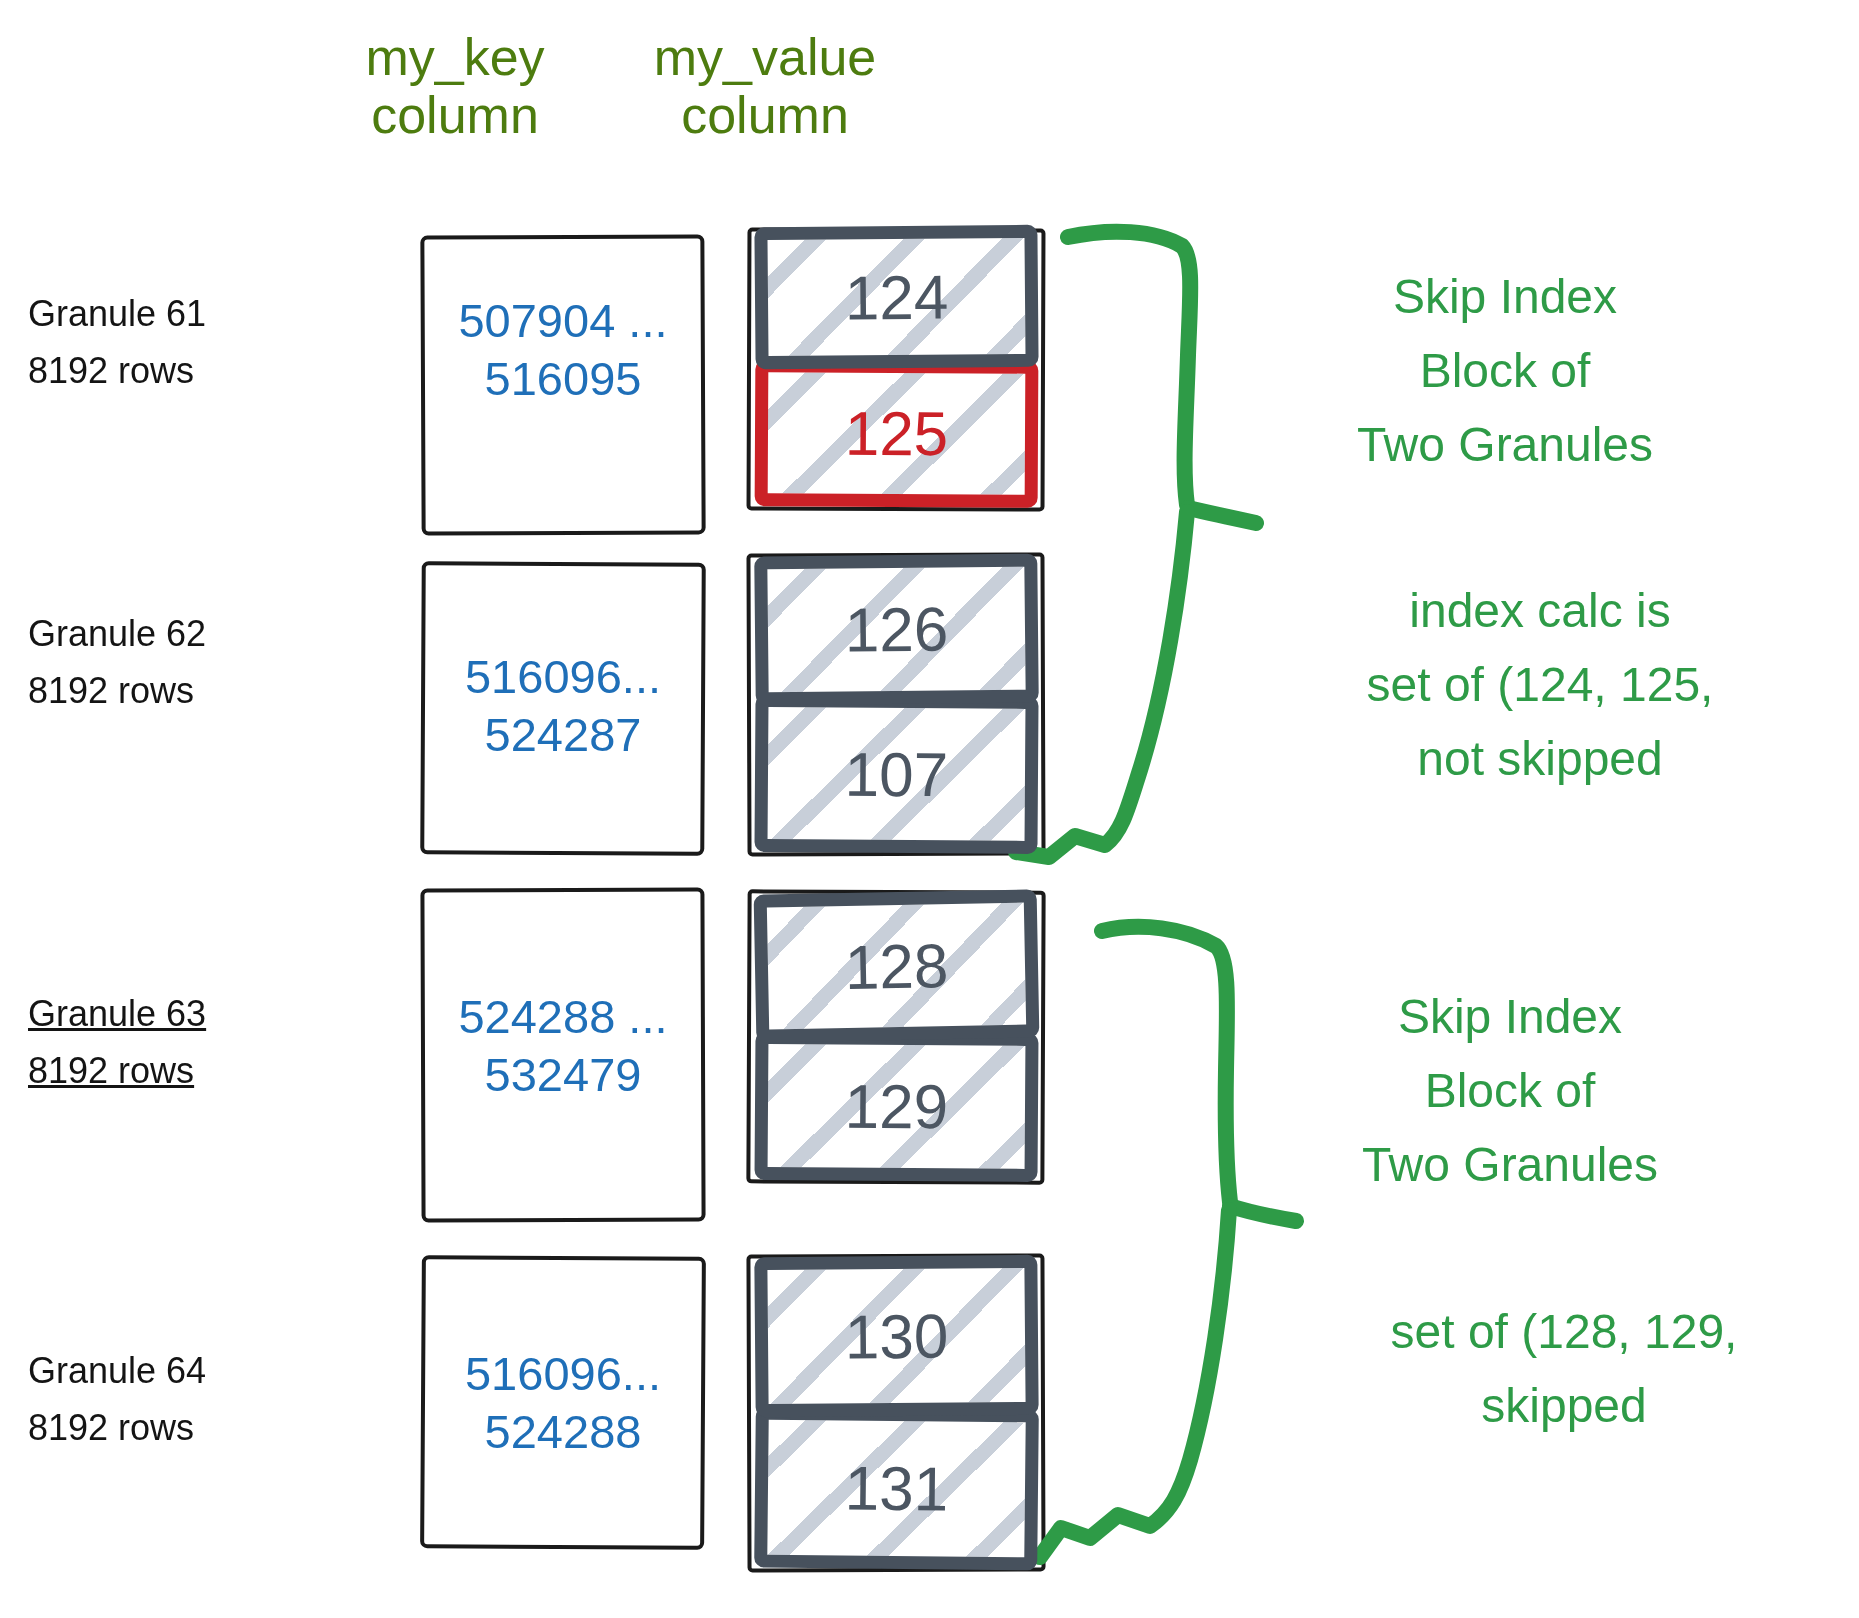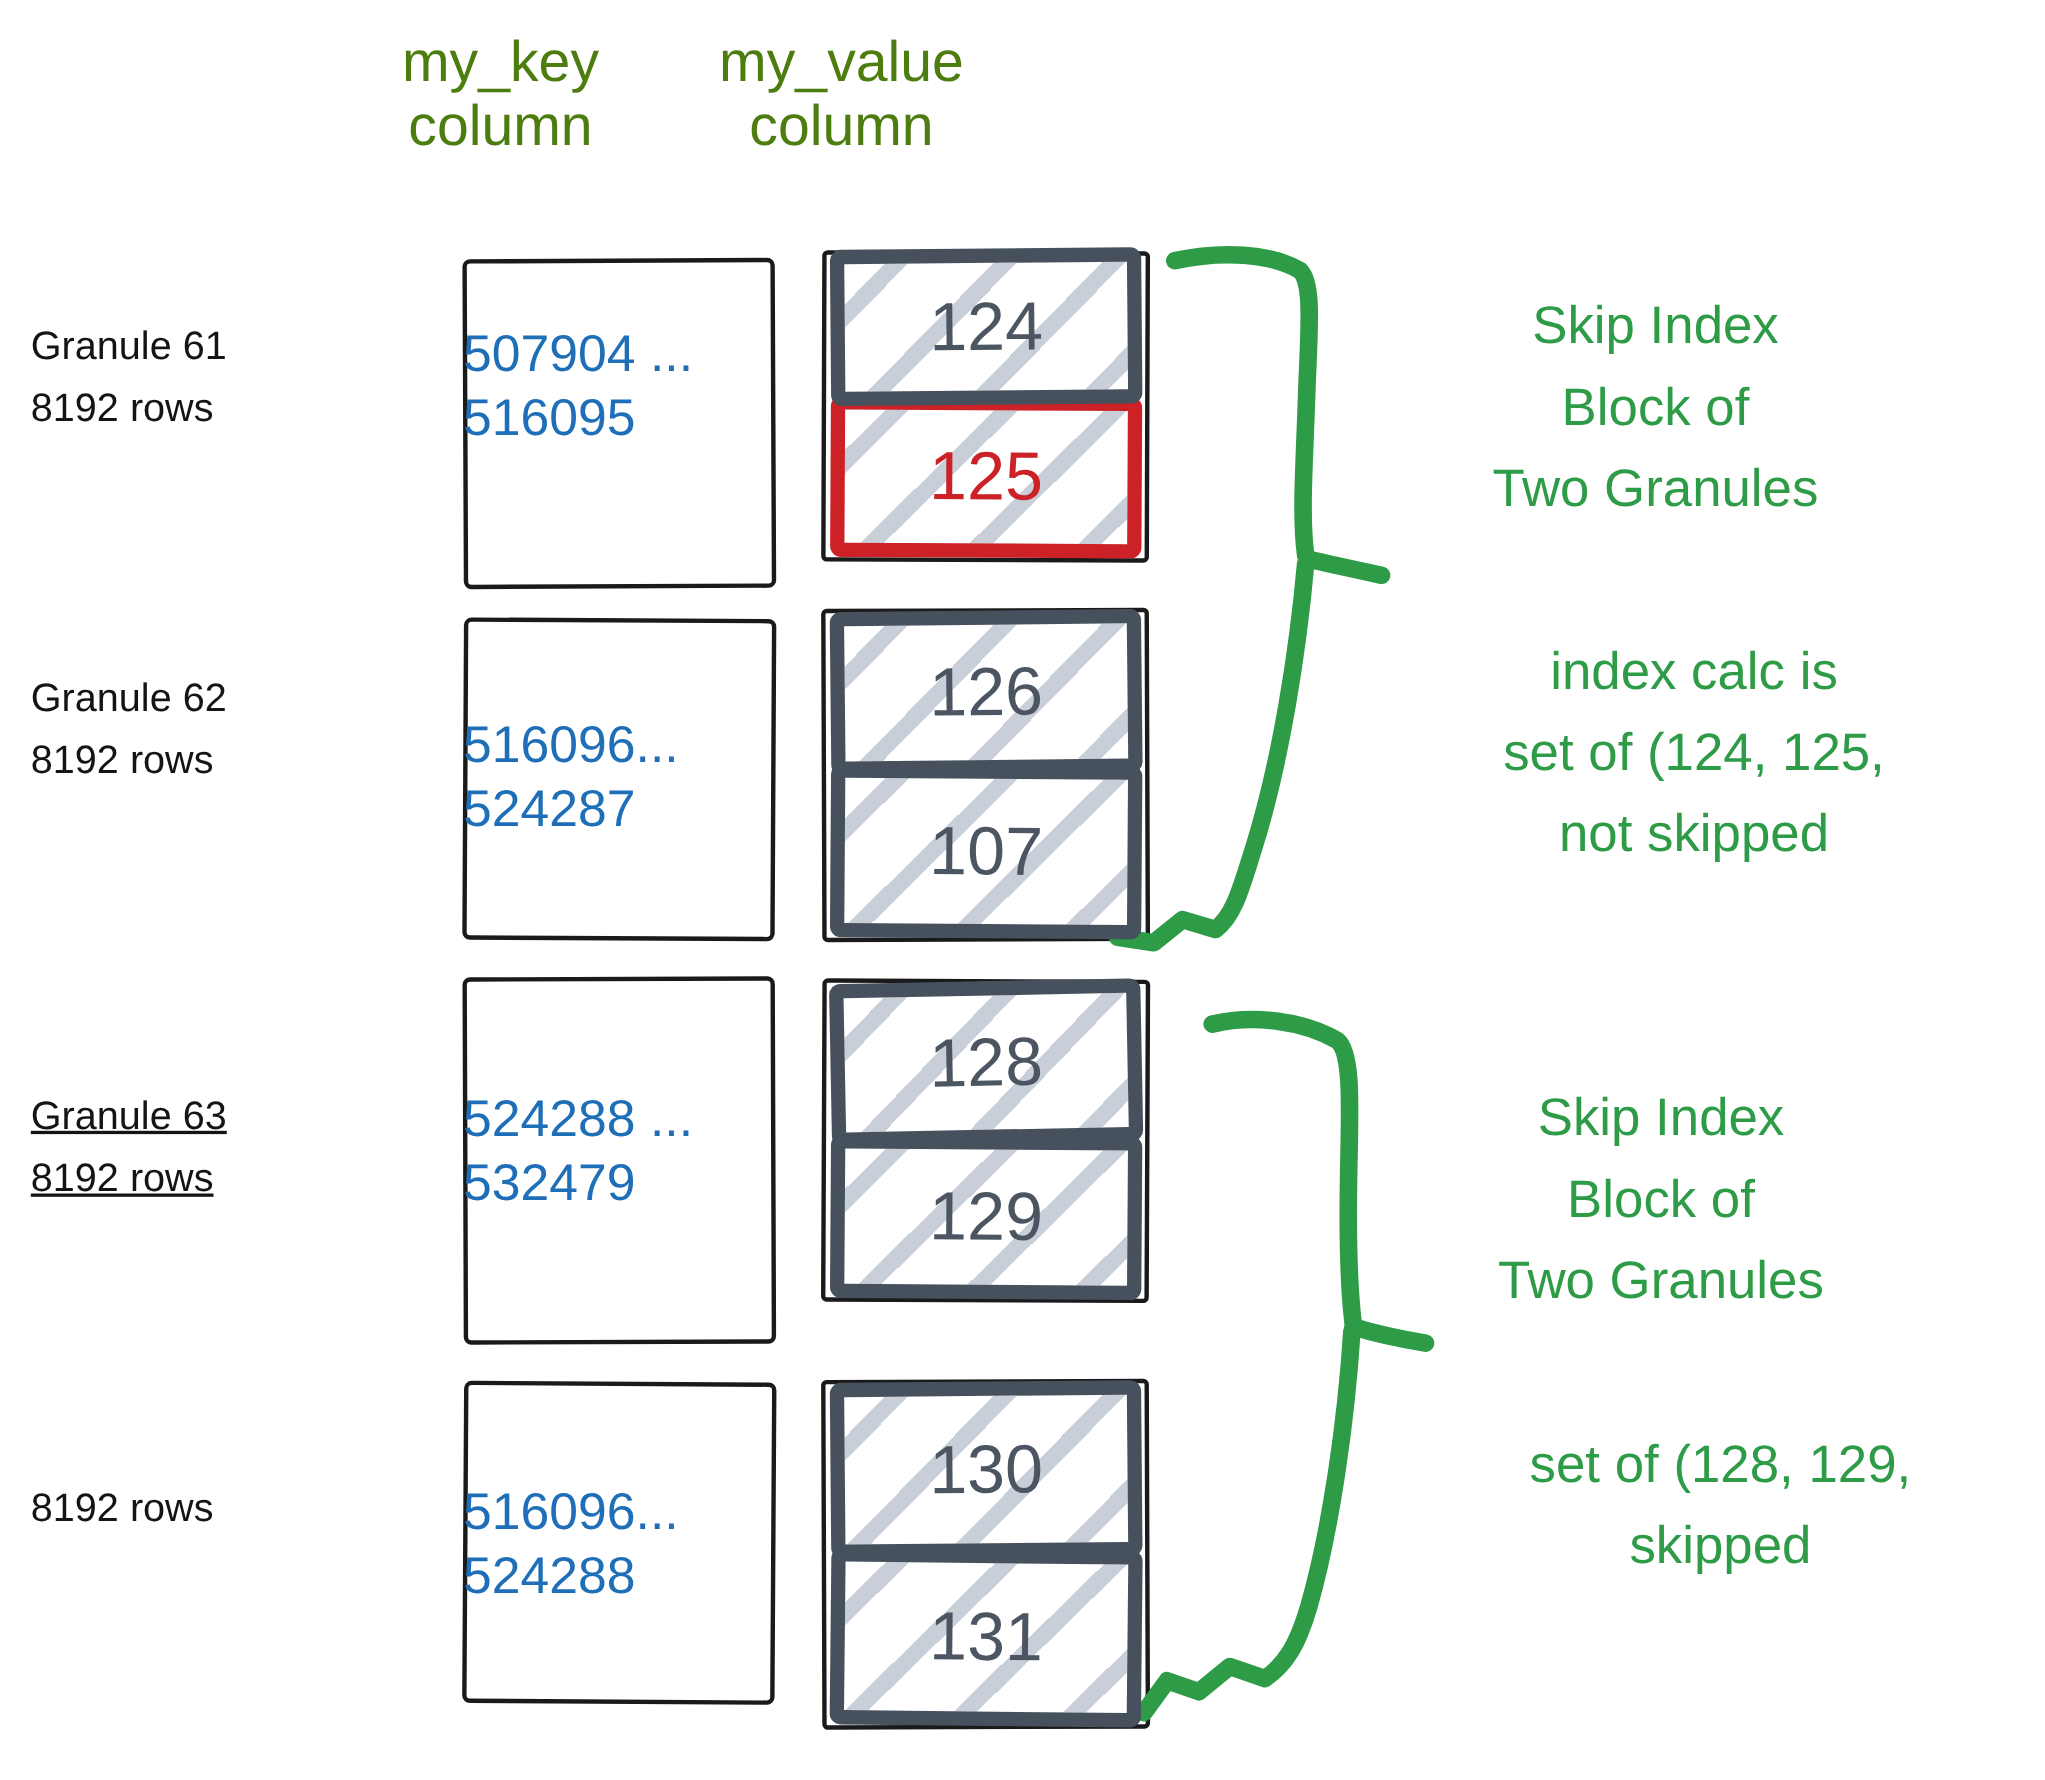--- a/index.html
+++ b/index.html
@@ -18,21 +18,21 @@
   .granule-label.g3{top:985px;text-decoration:underline;}
   .granule-label.g4{top:1342px;}
 
   
   .key-box{position:absolute;left:421px;width:284px;border:4px solid #1a1a1a;border-radius:7px;box-sizing:border-box;background:#fff;}
   .key-box.g1{top:235px;height:300px;transform:rotate(-0.25deg);}
   .key-box.g2{top:562px;height:293px;transform:rotate(0.3deg);}
   .key-box.g3{top:888px;height:334px;transform:rotate(-0.2deg);}
   .key-box.g4{top:1256px;height:293px;transform:rotate(0.35deg);}
 
-  .key-text{position:absolute;font-size:47px;line-height:58px;color:var(--blue,#1f6fb8);left:421px;width:284px;}
+  .key-text{position:absolute;text-align:center;font-size:47px;line-height:58px;color:var(--blue,#1f6fb8);left:421px;width:284px;}
   .key-text.g1{top:292px;}
   .key-text.g2{top:648px;}
   .key-text.g3{top:988px;}
   .key-text.g4{top:1345px;}
 
   
   .value-outline{position:absolute;left:747px;width:298px;border:4px solid #1a1a1a;border-radius:5px;box-sizing:border-box;background:#fff;}
   .value-outline.g1{top:228px;height:283px;transform:rotate(0.2deg);}
   .value-outline.g2{top:553px;height:303px;transform:rotate(-0.2deg);}
   .value-outline.g3{top:890px;height:294px;transform:rotate(0.25deg);}
@@ -87,20 +87,21 @@
   </div>
   <div class="granule-label g2">
     <div>Granule 62</div>
     <div>8192 rows</div>
   </div>
   <div class="granule-label g3">
     <div>Granule 63</div>
     <div>8192 rows</div>
   </div>
   <div class="granule-label g4">
+    <div>Granule 64</div>
     <div>8192 rows</div>
   </div>
 
   <div class="key-box g1"></div>
   <div class="key-box g2"></div>
   <div class="key-box g3"></div>
   <div class="key-box g4"></div>
 
   <div class="key-text g1">
     <div>507904 ...</div>

